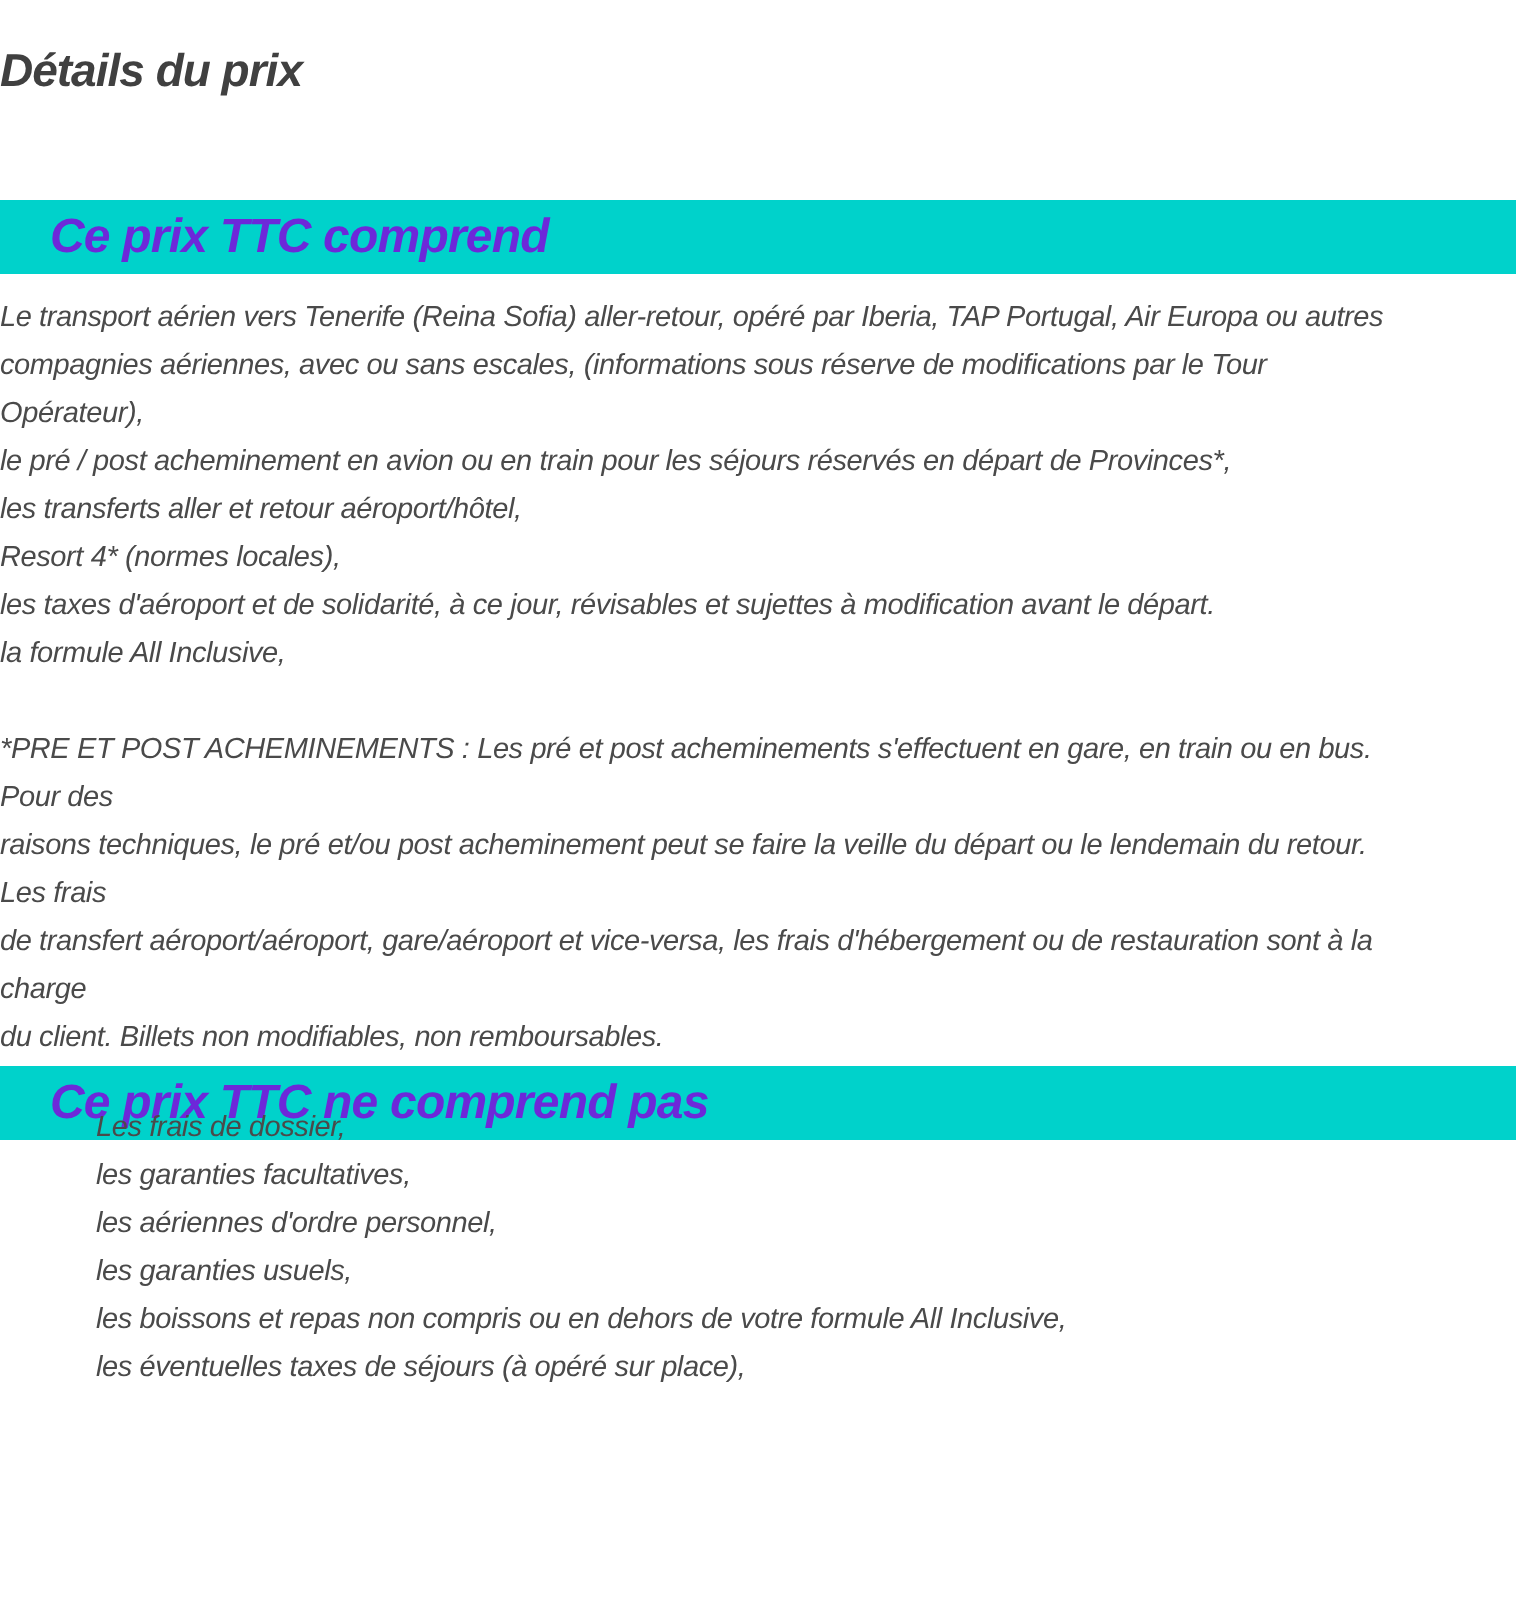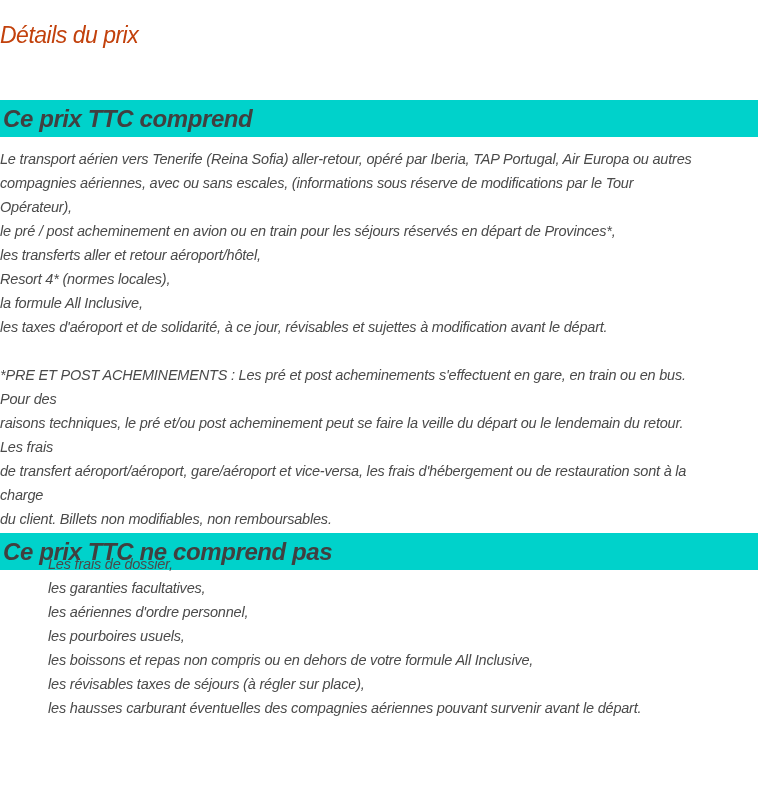--- a/index.html
+++ b/index.html
@@ -4,31 +4,31 @@
 <style>
   html, body { margin: 0; padding: 0; background: #ffffff; }
   body {
     width: 758px; height: 803px; overflow: hidden; position: relative;
     font-family: "Liberation Sans", sans-serif;
     font-style: italic;
     color: #4a4a4a;
   }
   .page-title {
     position: absolute; left: 0; top: 20px;
-    font-size: 23px; font-weight: normal; letter-spacing: -0.5px;
-    color: #c2410c; margin: 0; line-height: 30px;
+    font-size: 23px; font-weight: bold; letter-spacing: -0.5px;
+    color: #404040; margin: 0; line-height: 30px;
   }
   .banner {
     position: absolute; left: 0; width: 758px; height: 37px;
     background: #00d2cb;
   }
   .banner h2 {
-    margin: 0; padding-left: 3px;
+    margin: 0; padding-left: 25px;
     font-size: 24px; font-weight: bold; letter-spacing: -0.4px;
-    color: #404040; line-height: 37px;
+    color: #6d28d9; line-height: 37px;
   }
   .block {
     position: absolute; left: 0; width: 700px;
     font-size: 14.5px; line-height: 24px; letter-spacing: -0.2px;
   }
   .block p { margin: 0; }
   .gap { height: 24px; }
 </style>
 </head>
 <body>
@@ -38,34 +38,33 @@
 <div class="banner" style="top:100px;">
   <h2>Ce prix TTC comprend</h2>
 </div>
 
 <div class="block" style="top:147px;">
   <p>Le transport aérien vers Tenerife (Reina Sofia) aller-retour, opéré par Iberia, TAP Portugal, Air Europa ou autres</p>
   <p>compagnies aériennes, avec ou sans escales, (informations sous réserve de modifications par le Tour Opérateur),</p>
   <p>le pré / post acheminement en avion ou en train pour les séjours réservés en départ de Provinces*,</p>
   <p>les transferts aller et retour aéroport/hôtel,</p>
   <p>Resort 4* (normes locales),</p>
+  <p>les taxes d'aéroport et de solidarité, à ce jour, révisables et sujettes à modification avant le départ.</p>
   <p>la formule All Inclusive,</p>
-  <p>les taxes d'aéroport et de solidarité, à ce jour, révisables et sujettes à modification avant le départ.</p>
   <div class="gap"></div>
   <p>*PRE ET POST ACHEMINEMENTS : Les pré et post acheminements s'effectuent en gare, en train ou en bus. Pour des</p>
   <p>raisons techniques, le pré et/ou post acheminement peut se faire la veille du départ ou le lendemain du retour. Les frais</p>
   <p>de transfert aéroport/aéroport, gare/aéroport et vice-versa, les frais d'hébergement ou de restauration sont à la charge</p>
   <p>du client. Billets non modifiables, non remboursables.</p>
 </div>
 
 <div class="banner" style="top:533px;">
   <h2>Ce prix TTC ne comprend pas</h2>
 </div>
 
 <div class="block" style="top:552px;margin-left:48px;">
   <p>Les frais de dossier,</p>
   <p>les garanties facultatives,</p>
   <p>les aériennes d'ordre personnel,</p>
-  <p>les pourboires usuels,</p>
+  <p>les garanties usuels,</p>
   <p>les boissons et repas non compris ou en dehors de votre formule All Inclusive,</p>
-  <p>les révisables taxes de séjours (à régler sur place),</p>
-  <p>les hausses carburant éventuelles des compagnies aériennes pouvant survenir avant le départ.</p>
+  <p>les éventuelles taxes de séjours (à opéré sur place),</p>
 </div>
 
 </body></html>

